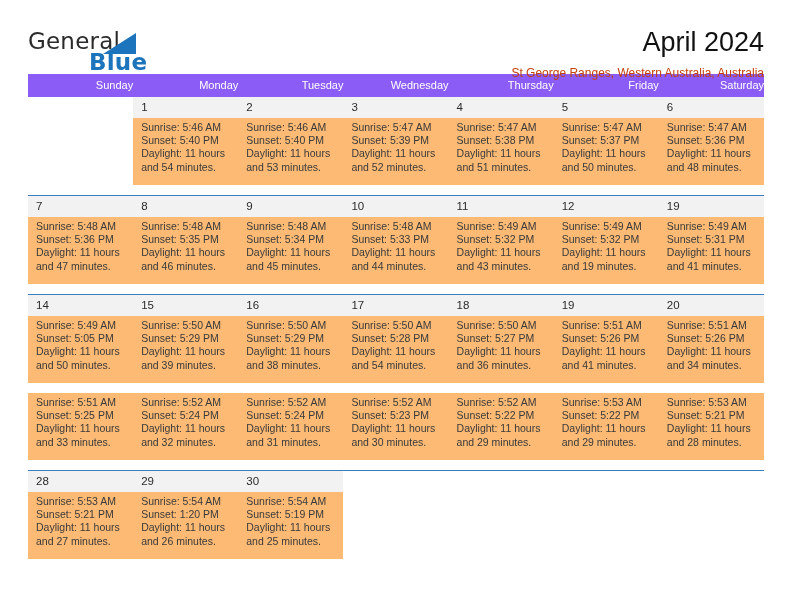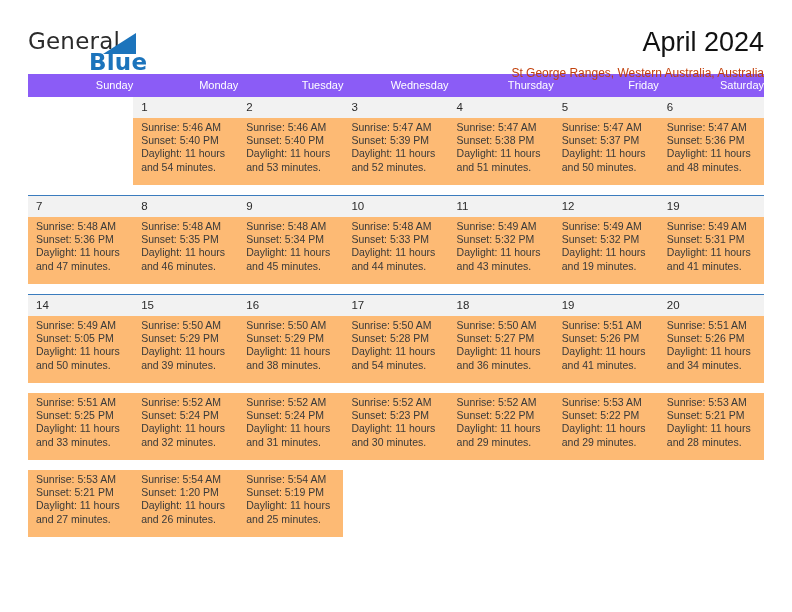--- a/index.html
+++ b/index.html
@@ -404,20 +404,29 @@
         </tr>
         <tr class="week-gap">
           <td></td>
           <td></td>
           <td></td>
           <td></td>
           <td></td>
           <td></td>
           <td></td>
         </tr>
+        <tr class="daynum">
+          <td>28</td>
+          <td>29</td>
+          <td>30</td>
+          <td class="empty"></td>
+          <td class="empty"></td>
+          <td class="empty"></td>
+          <td class="empty"></td>
+        </tr>
         <tr class="detail">
           <td>
             <div>Sunrise: 5:53 AM</div>
             <div>Sunset: 5:21 PM</div>
             <div>Daylight: 11 hours</div>
             <div>and 27 minutes.</div>
           </td>
           <td>
             <div>Sunrise: 5:54 AM</div>
             <div>Sunset: 1:20 PM</div>

